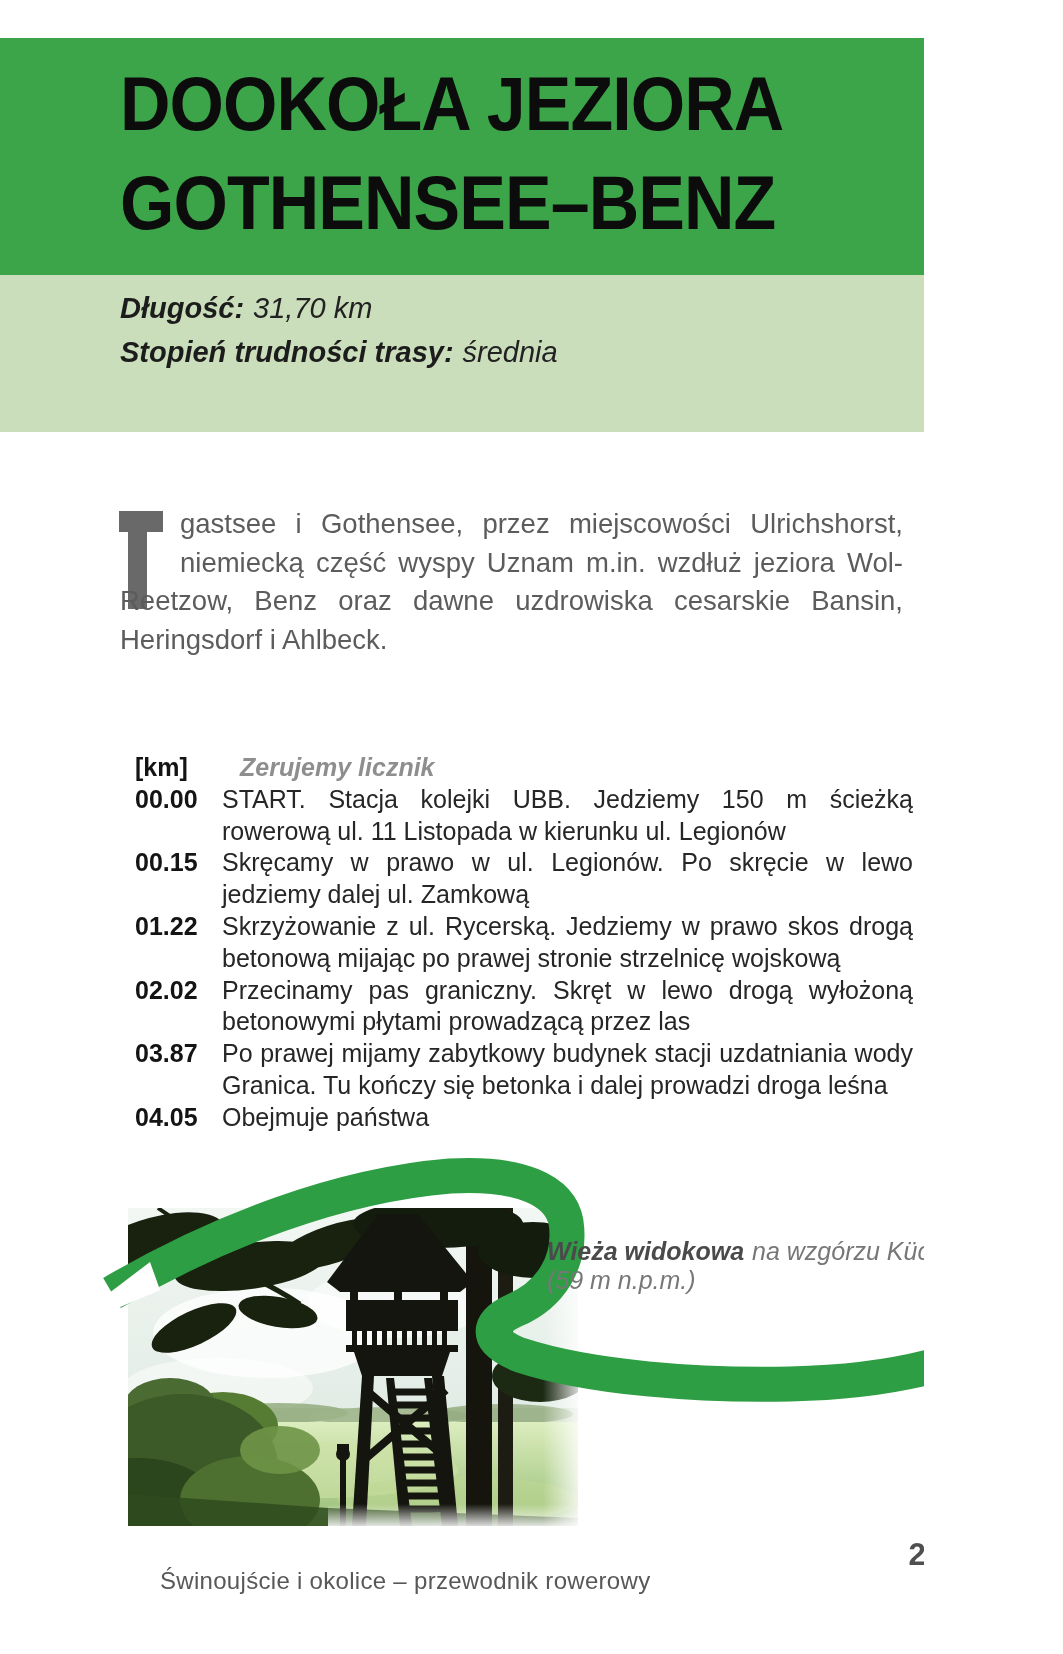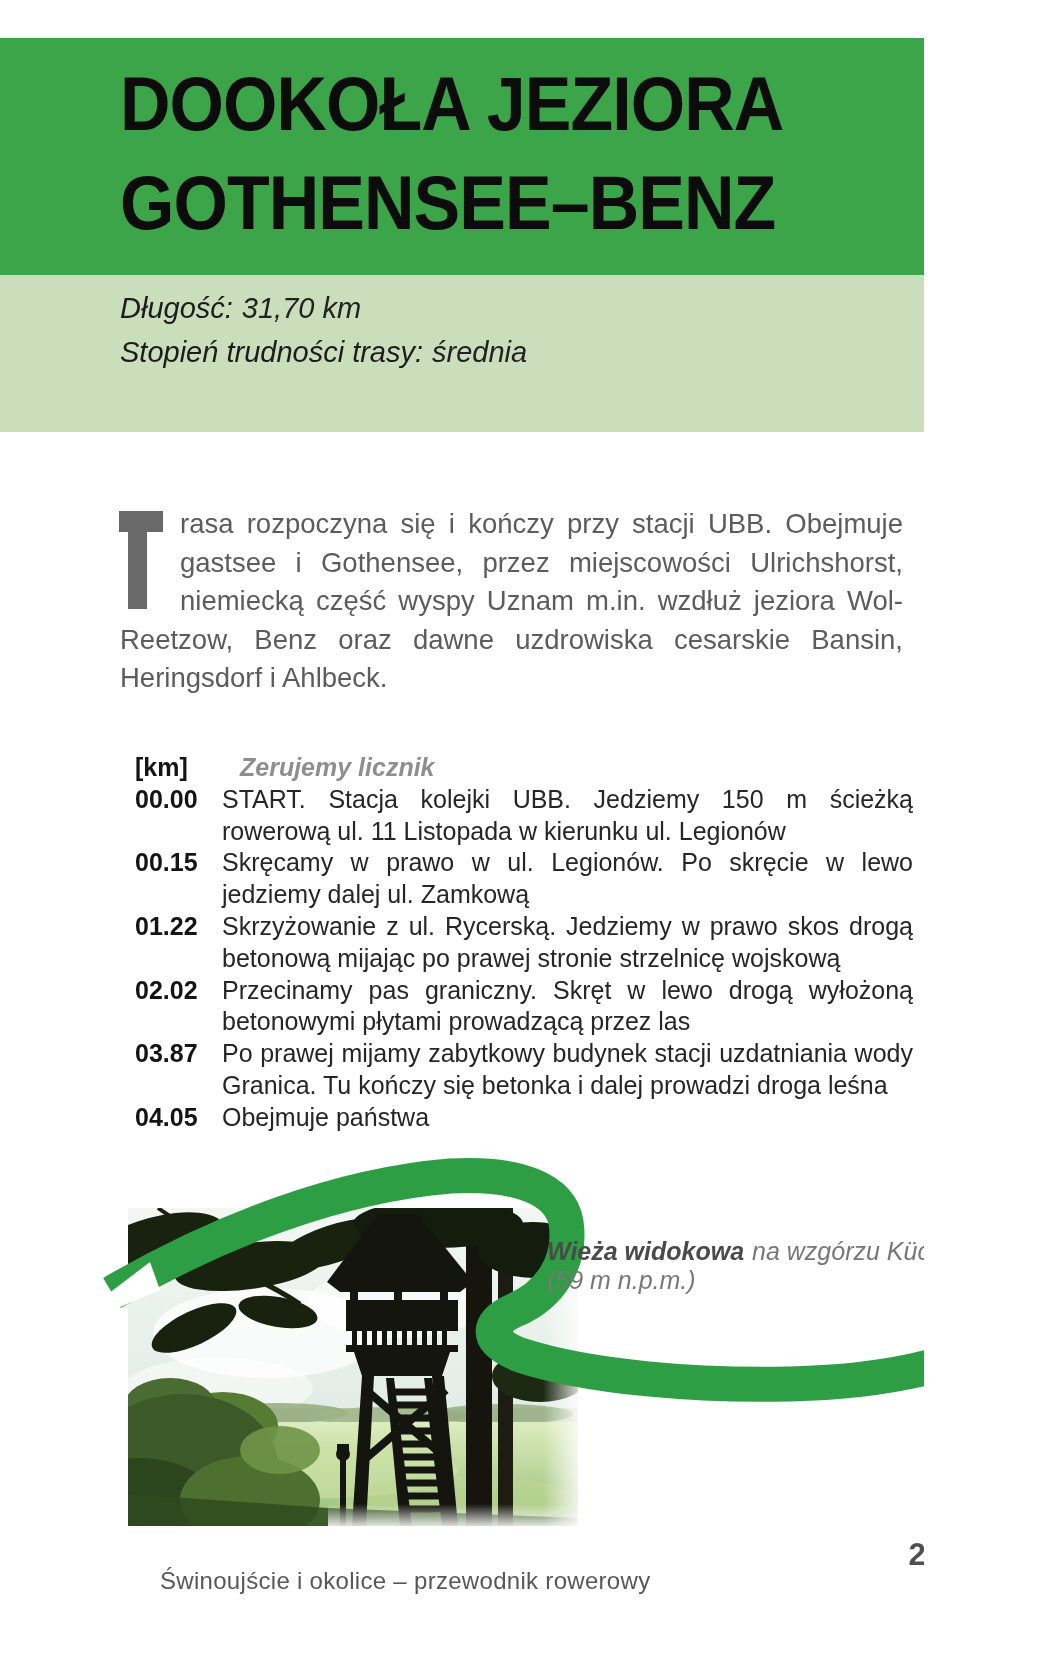--- a/index.html
+++ b/index.html
@@ -12,21 +12,21 @@
 
   .title-line{position:absolute;left:120px;color:#0c0c0c;font-weight:700;font-size:76px;
               line-height:76px;letter-spacing:-1px;transform:scaleX(0.92);transform-origin:left top;
               white-space:nowrap;}
   .title-1{top:66px;}
   .title-2{top:165px;}
 
   .meta-line{position:absolute;left:120px;font-size:29px;font-style:italic;color:#1c1c1c;white-space:nowrap;}
   .meta-1{top:292px;}
   .meta-2{top:336px;}
-  .meta-label{font-weight:400;margin-top:48px;}
+  .meta-label{font-weight:700;margin-top:48px;}
   .meta-value{margin-left:9px;font-weight:400;color:#222;}
 
   
   .dropcap-bar{position:absolute;left:119px;top:511px;width:44px;height:21px;background:#696969;}
   .dropcap-stem{position:absolute;left:128px;top:511px;width:19px;height:98px;background:#696969;}
   .intro{position:absolute;left:120px;top:505px;width:783px;font-size:27.5px;line-height:38.6px;
          color:#5c5c5c;font-weight:400;}
   .intro .ln{width:100%;}
   .intro .indent{margin-left:60px;width:723px;}
   .just{text-align:justify;text-align-last:justify;}
@@ -79,21 +79,20 @@
   <div class="meta-line meta-1">
     <span class="meta-label">Długość:</span><span class="meta-value">31,70 km</span>
   </div>
   <div class="meta-line meta-2">
     <span class="meta-label">Stopień trudności trasy:</span><span class="meta-value">średnia</span>
   </div>
 
   <div class="dropcap-bar"></div>
   <div class="dropcap-stem"></div>
   <div class="intro">
-    <div class="ln indent just">rasa rozpoczyna się i kończy przy stacji UBB. Obejmuje</div>
     <div class="ln indent just">gastsee i Gothensee, przez miejscowości Ulrichshorst,</div>
     <div class="ln indent just">niemiecką część wyspy Uznam m.in. wzdłuż jeziora Wol-</div>
     <div class="ln just">Reetzow, Benz oraz dawne uzdrowiska cesarskie Bansin,</div>
     <div class="ln">Heringsdorf i Ahlbeck.</div>
   </div>
 
   <div class="kmtable">
     <div class="krow">
       <div class="khdr-km">[km]</div>
       <div><span class="khdr-note">Zerujemy licznik</span></div>

